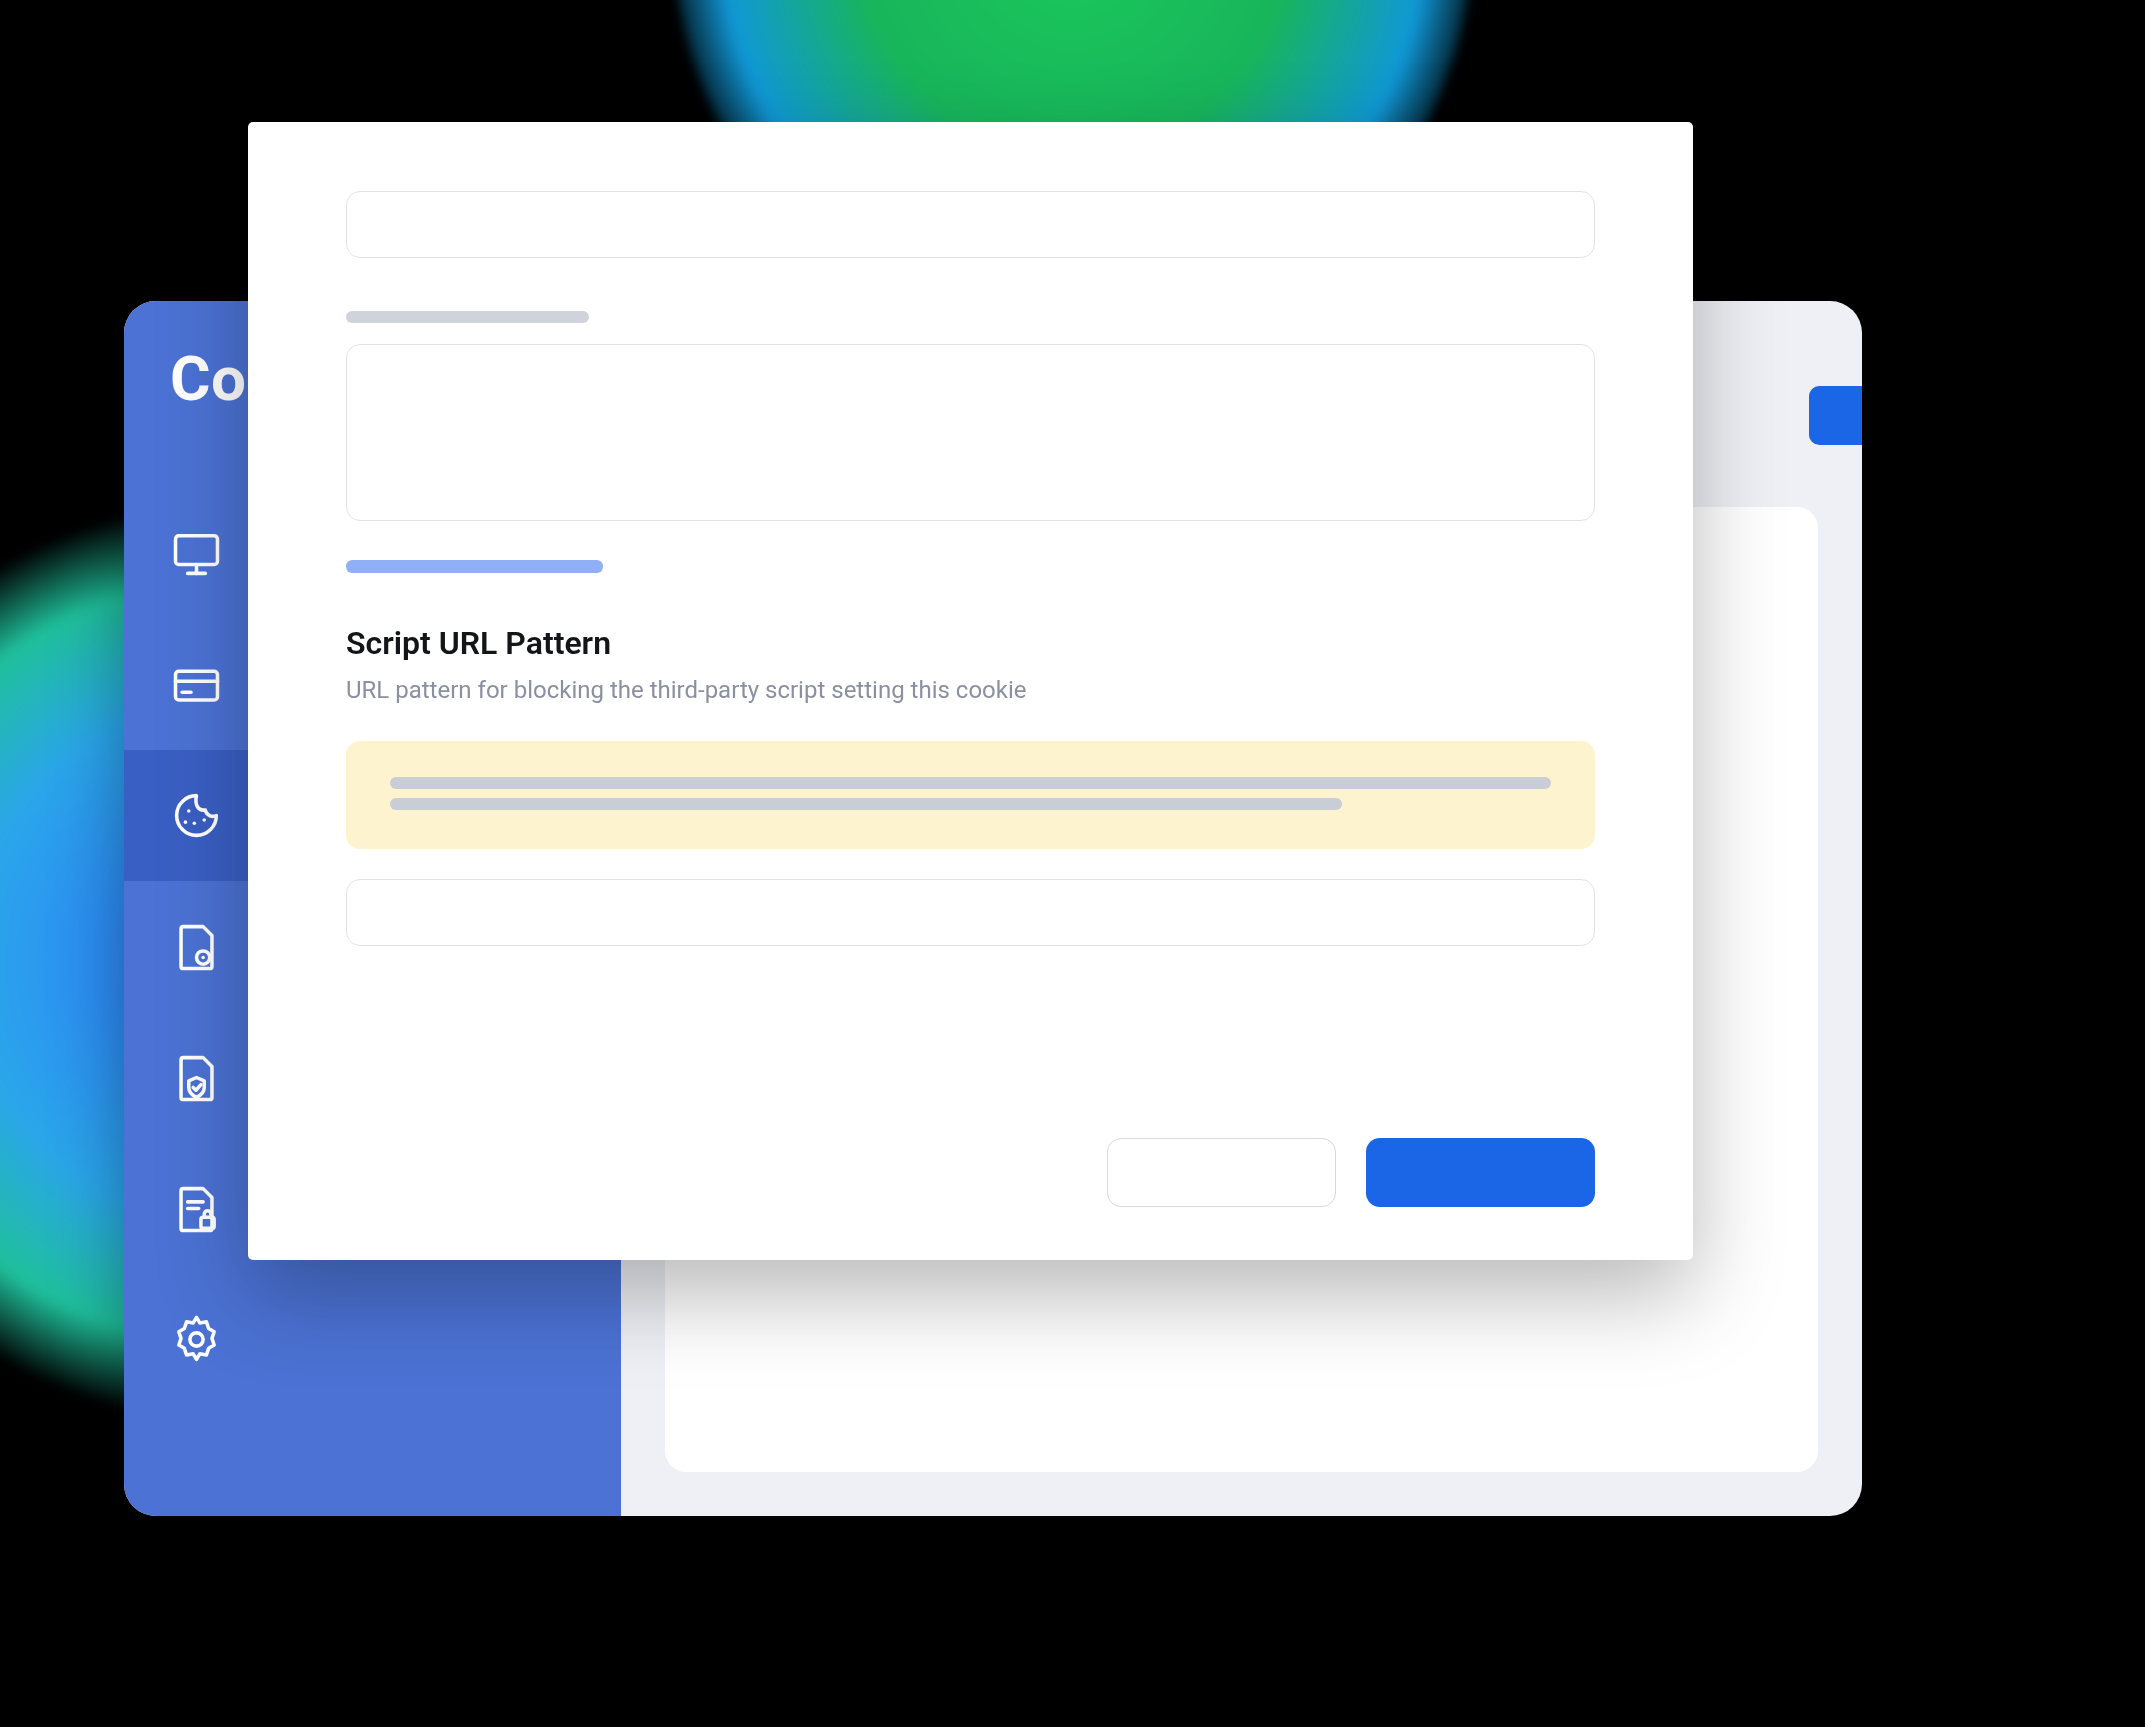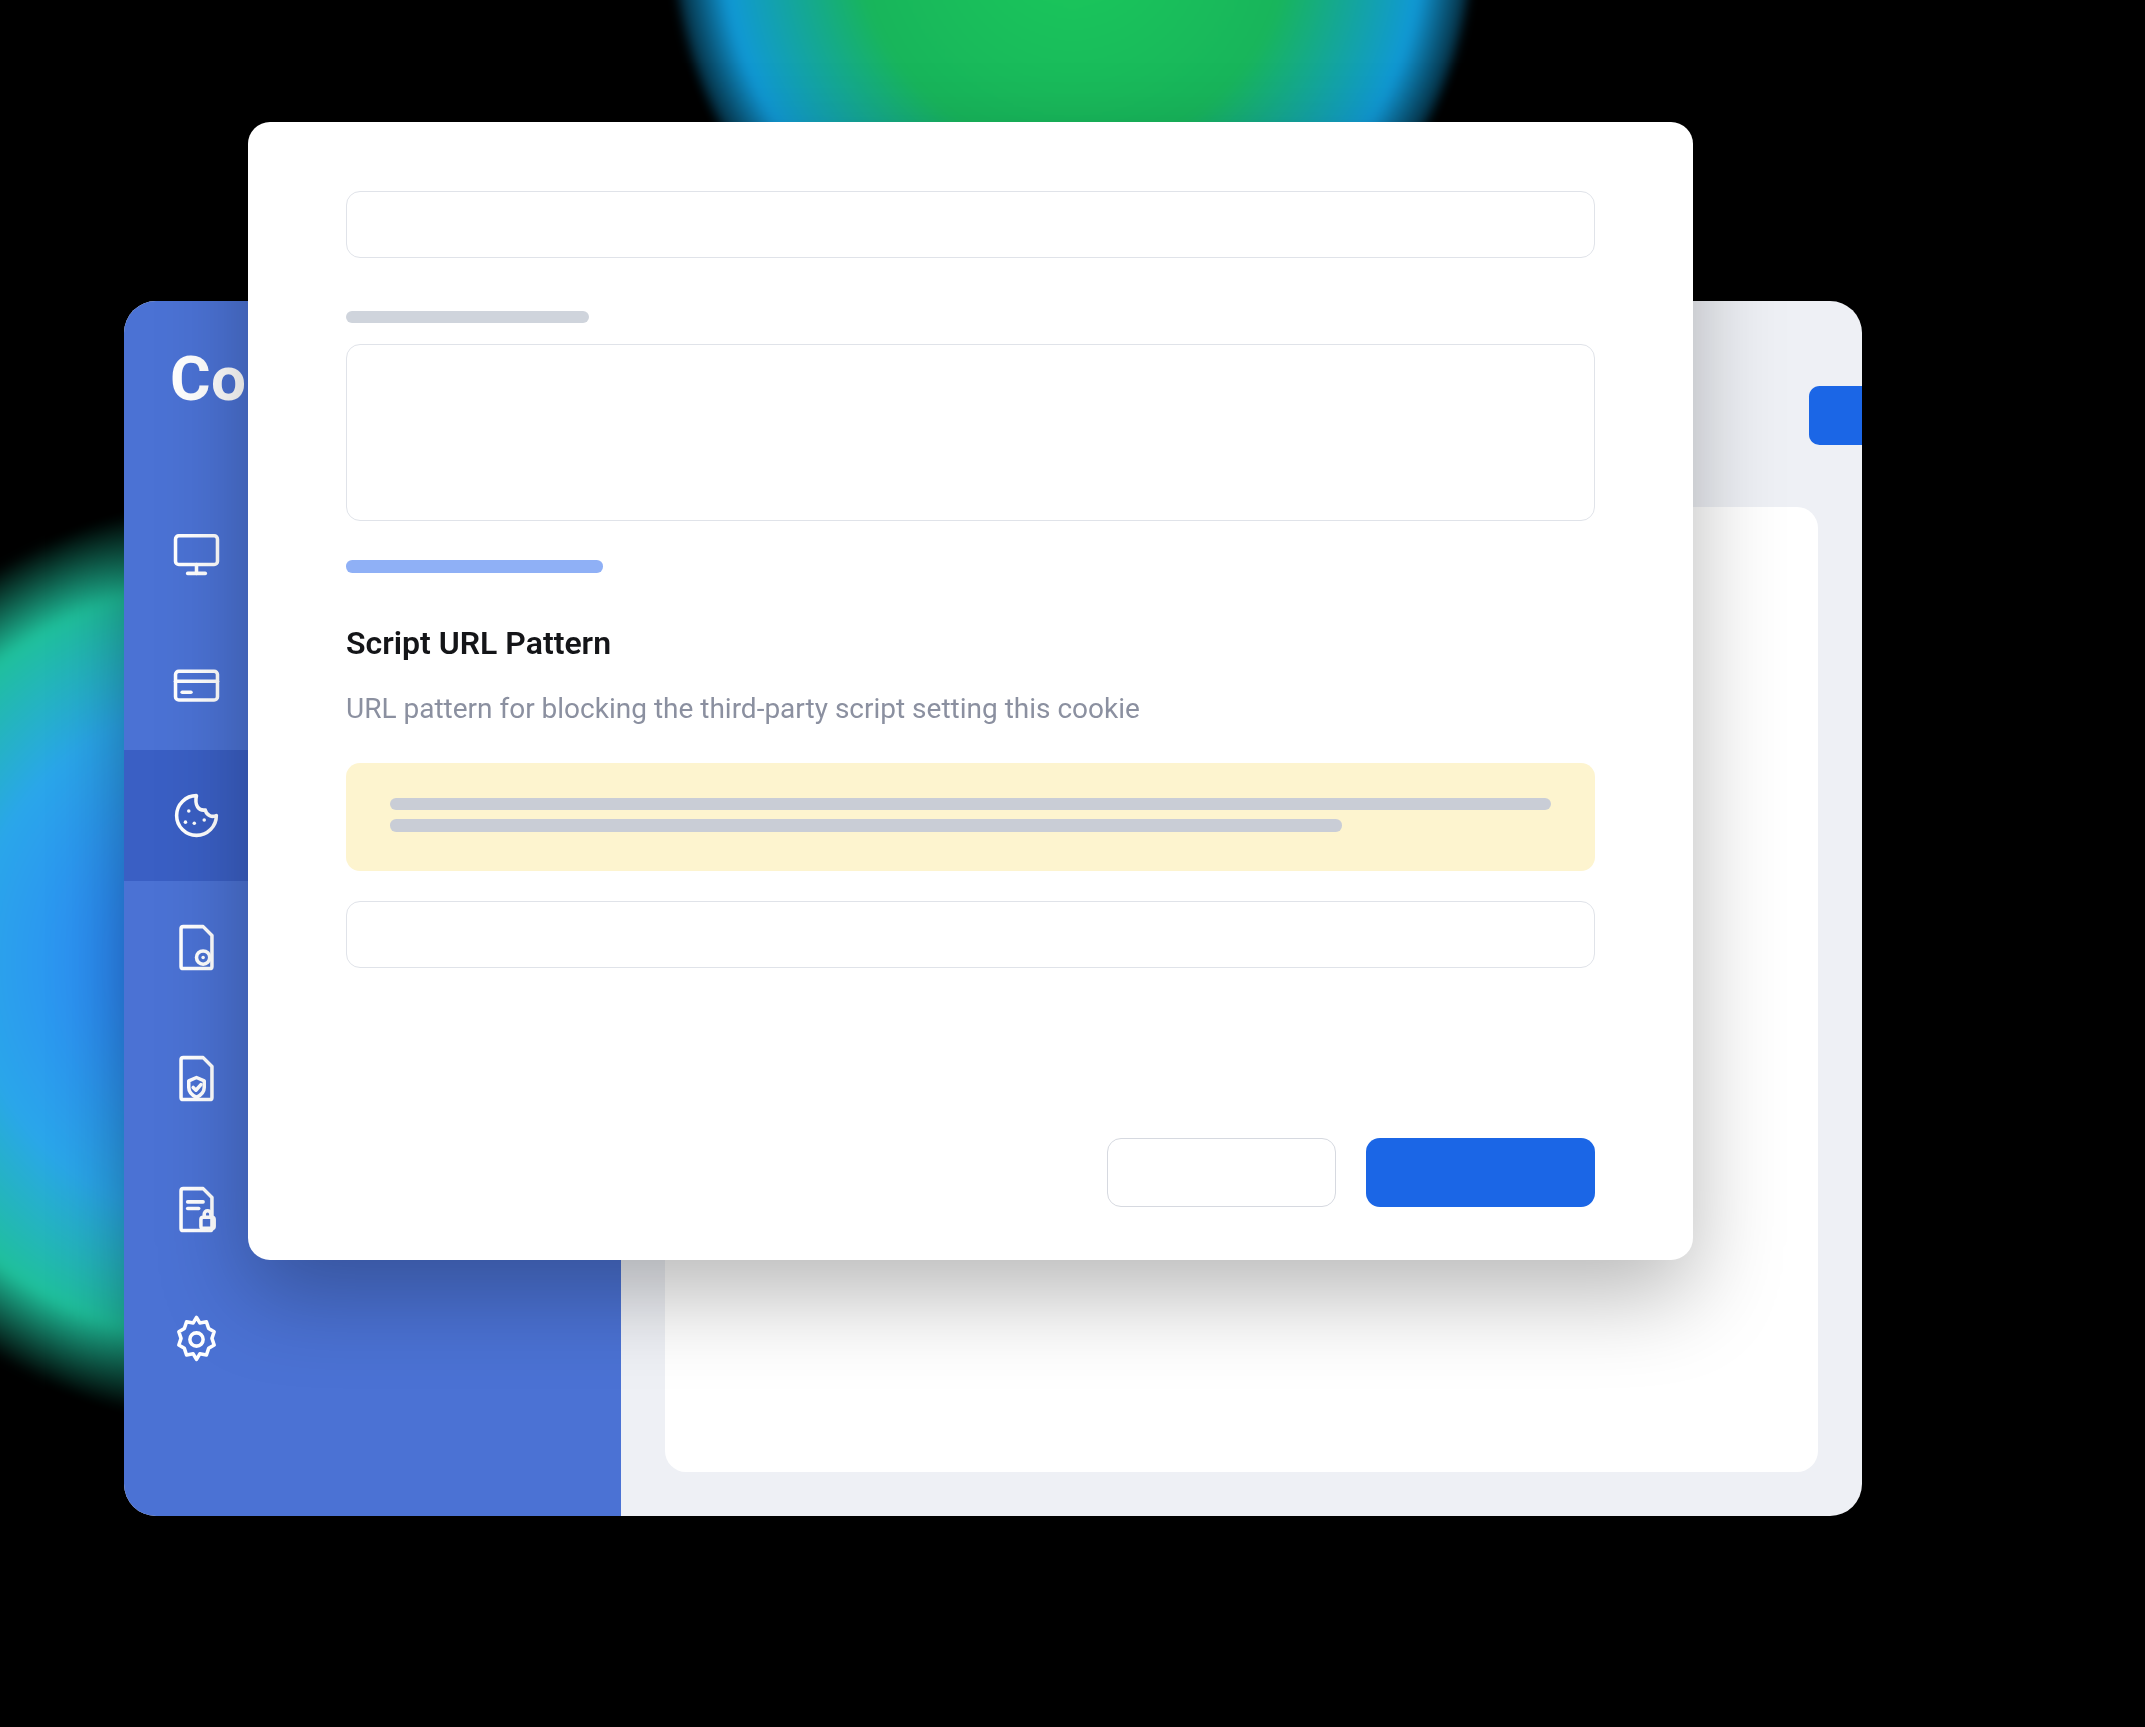--- a/index.html
+++ b/index.html
@@ -99,21 +99,21 @@
   }
 
   
   .modal {
     position: absolute;
     left: 248px;
     top: 122px;
     width: 1445px;
     height: 1138px;
     background: #fff;
-    border-radius: 22px;
+    border-radius: 5px;
     box-shadow: 0 35px 89px rgba(0,0,0,0.28);
     padding: 69px 98px 53px 98px;
     display: flex;
     flex-direction: column;
   }
 
   .field-input {
     width: 100%;
     height: 67px;
     border: 1.8px solid #e0e3e9;
@@ -144,23 +144,23 @@
     margin-top: 39px;
   }
 
   .section-title {
     font-size: 32px;
     font-weight: 600;
     color: #141518;
     margin-top: 51px;
   }
   .section-help {
-    font-size: 28px;
+    font-size: 24px;
     color: #8b90a0;
-    margin-top: 28px;
+    margin-top: 12px;
     line-height: 1.35;
   }
 
   .notice-box {
     margin-top: 35px;
     width: 100%;
     background: #fdf4cf;
     border-radius: 14px;
     padding: 26.6px 44px 30px 44px;
   }

